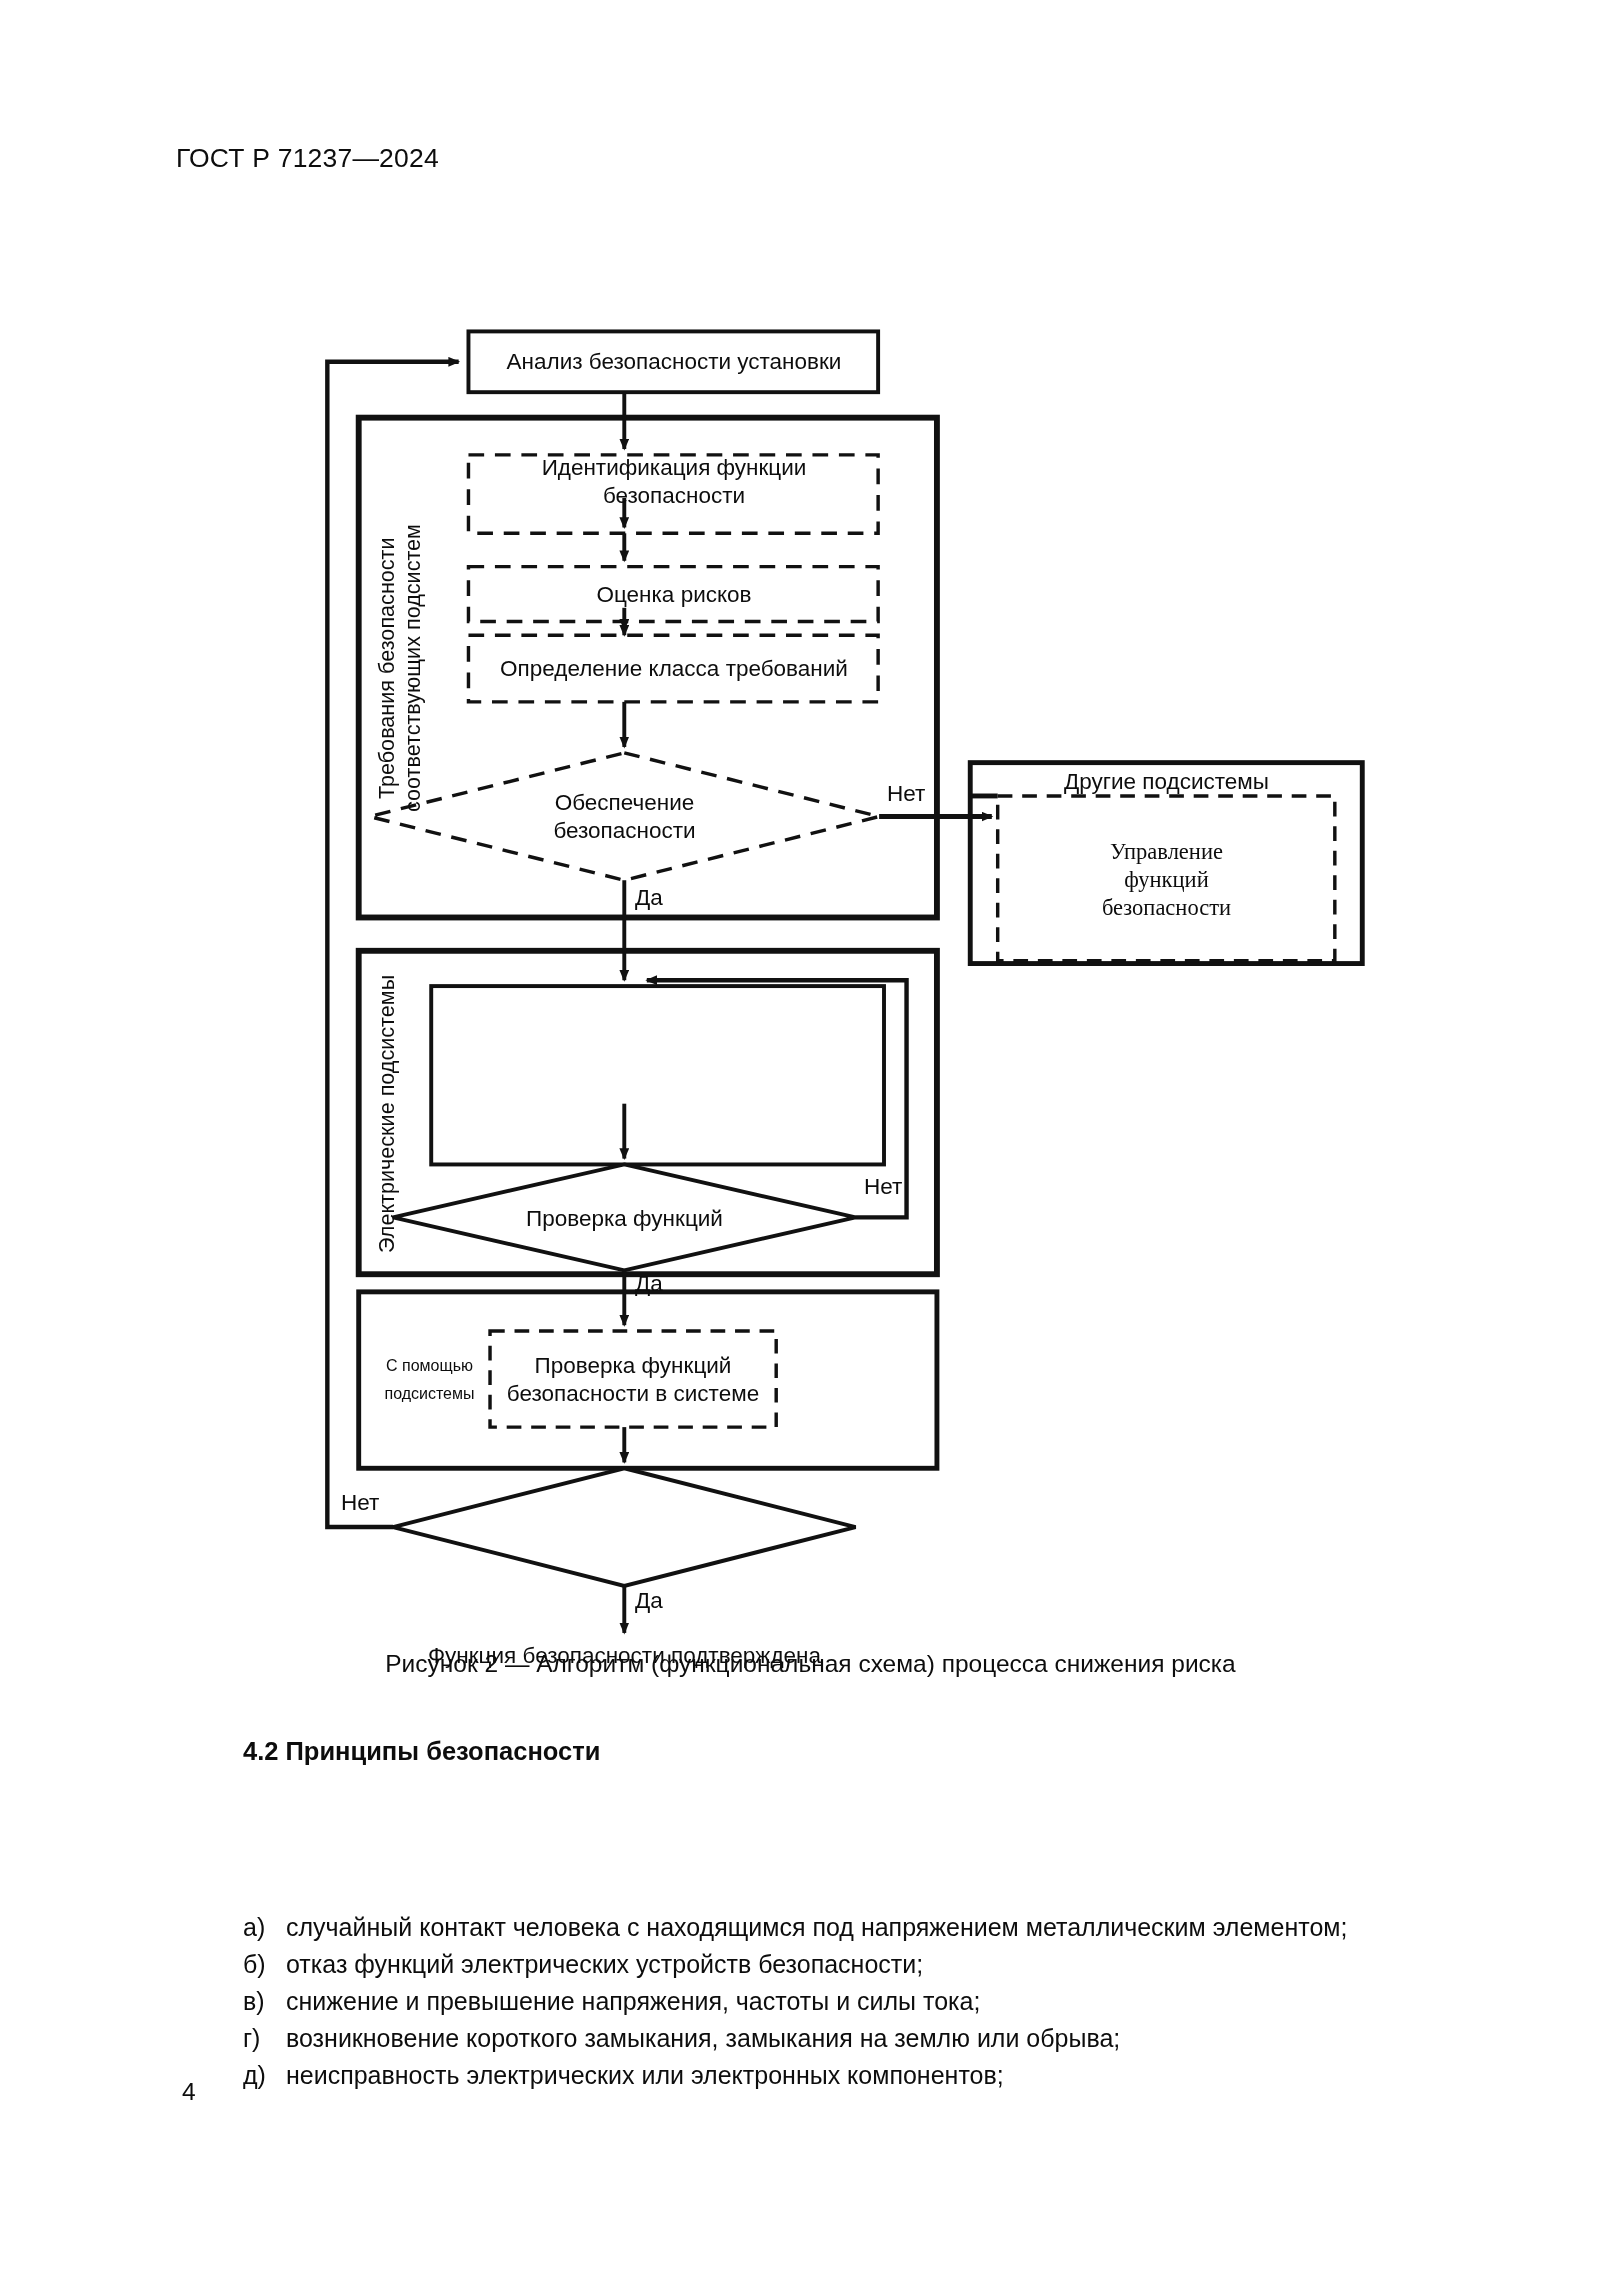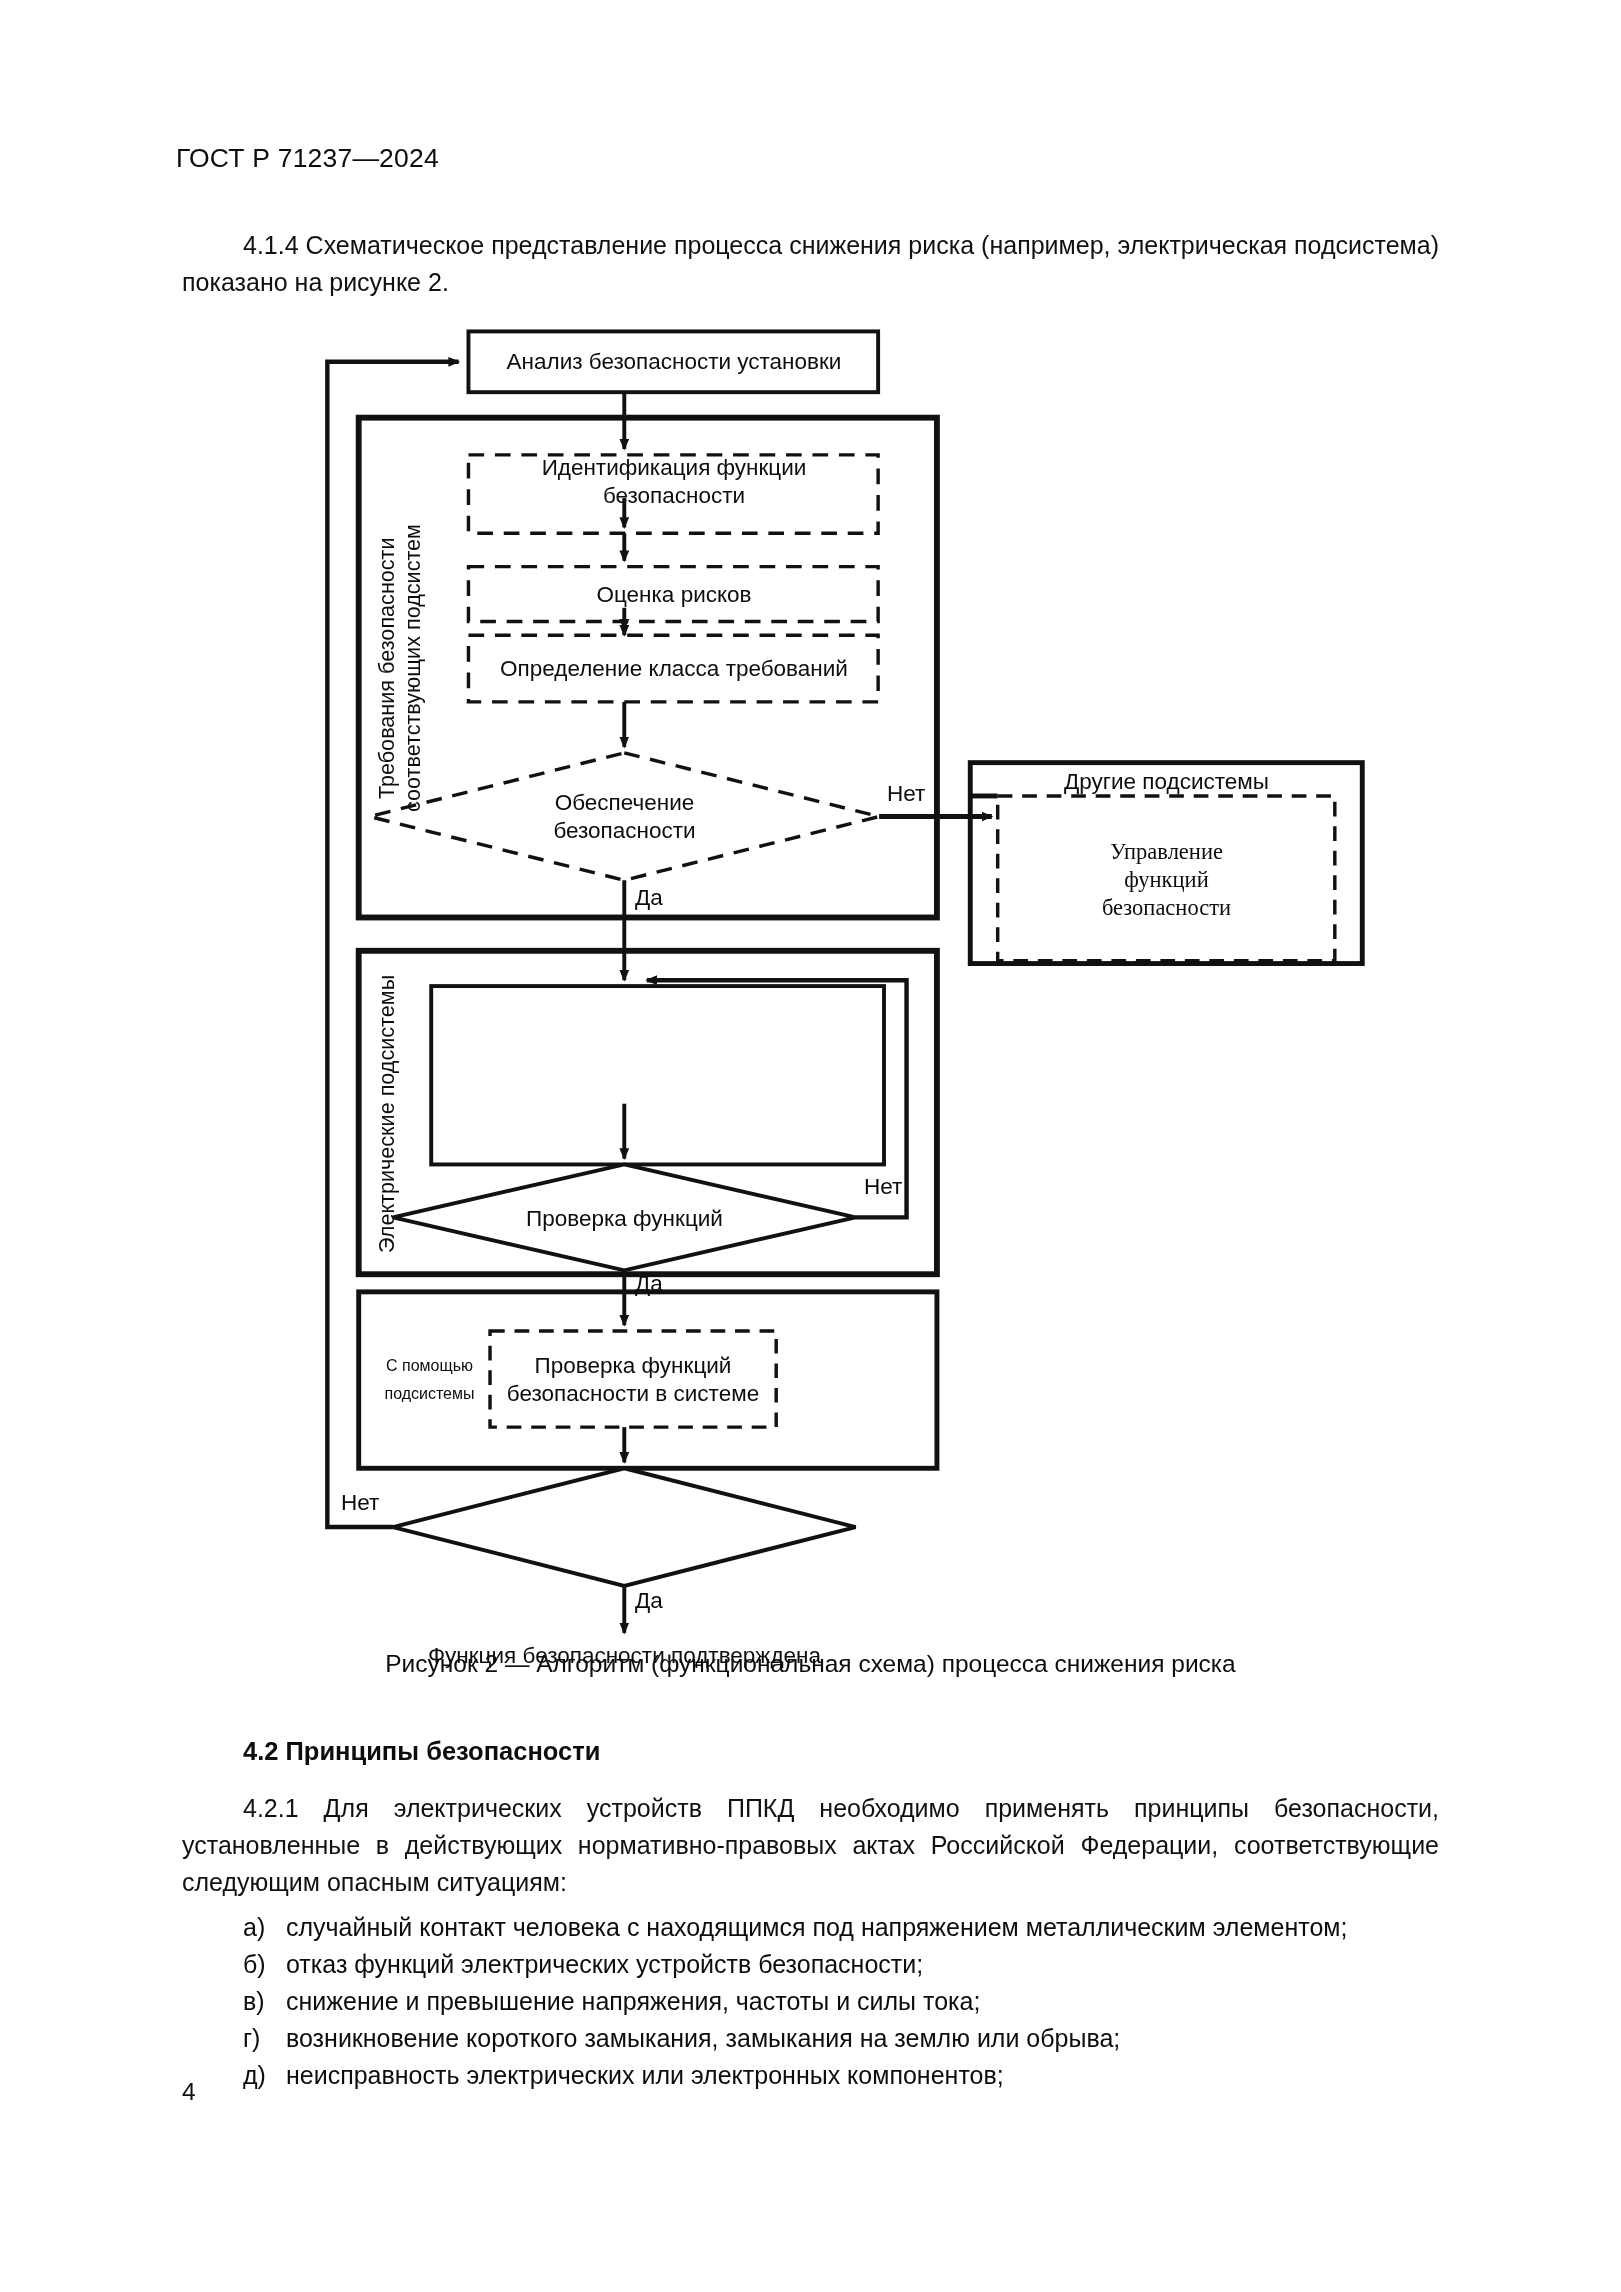--- a/index.html
+++ b/index.html
@@ -65,21 +65,20 @@
   }
   .edge-label{position:absolute;font-size:22.5px;color:#0d0d0d;}
 </style>
 </head>
 <body>
 
 <div class="page">
 
   <div class="std-header">ГОСТ Р 71237—2024</div>
 
-  <div class="para para-intro">4.1.4 Схематическое представление процесса снижения риска (например, электрическая подсистема) показано на рисунке 2.</div>
 
   <div class="figure">
 
     <svg width="1621" height="1686" viewBox="0 0 1654 1720">
       <defs>
         <marker id="ah" markerWidth="13" markerHeight="13" refX="10.5" refY="5" orient="auto" markerUnits="userSpaceOnUse">
           <path d="M0,0 L12,5 L0,10 z" fill="#111"></path>
         </marker>
       </defs>
 
@@ -176,21 +175,20 @@
     <div class="edge-label" style="left:864px;top:1174px;">Нет</div>
     <div class="edge-label" style="left:635px;top:1271px;">Да</div>
     <div class="edge-label" style="left:341px;top:1490px;">Нет</div>
     <div class="edge-label" style="left:635px;top:1588px;">Да</div>
   </div>
 
   <div class="fig-caption">Рисунок 2 — Алгоритм (функциональная схема) процесса снижения риска</div>
 
   <div class="h-sub">4.2 Принципы безопасности</div>
 
-  <div class="para para-421">4.2.1 Для электрических устройств ППКД необходимо применять принципы безопасности, установленные в действующих нормативно-правовых актах Российской Федерации, соответствующие следующим опасным ситуациям:</div>
 
   <div class="list">
     <div class="list-item">
       <span class="mk">а)</span>
       <span>случайный контакт человека с находящимся под напряжением металлическим элементом;</span>
     </div>
     <div class="list-item">
       <span class="mk">б)</span>
       <span>отказ функций электрических устройств безопасности;</span>
     </div>

